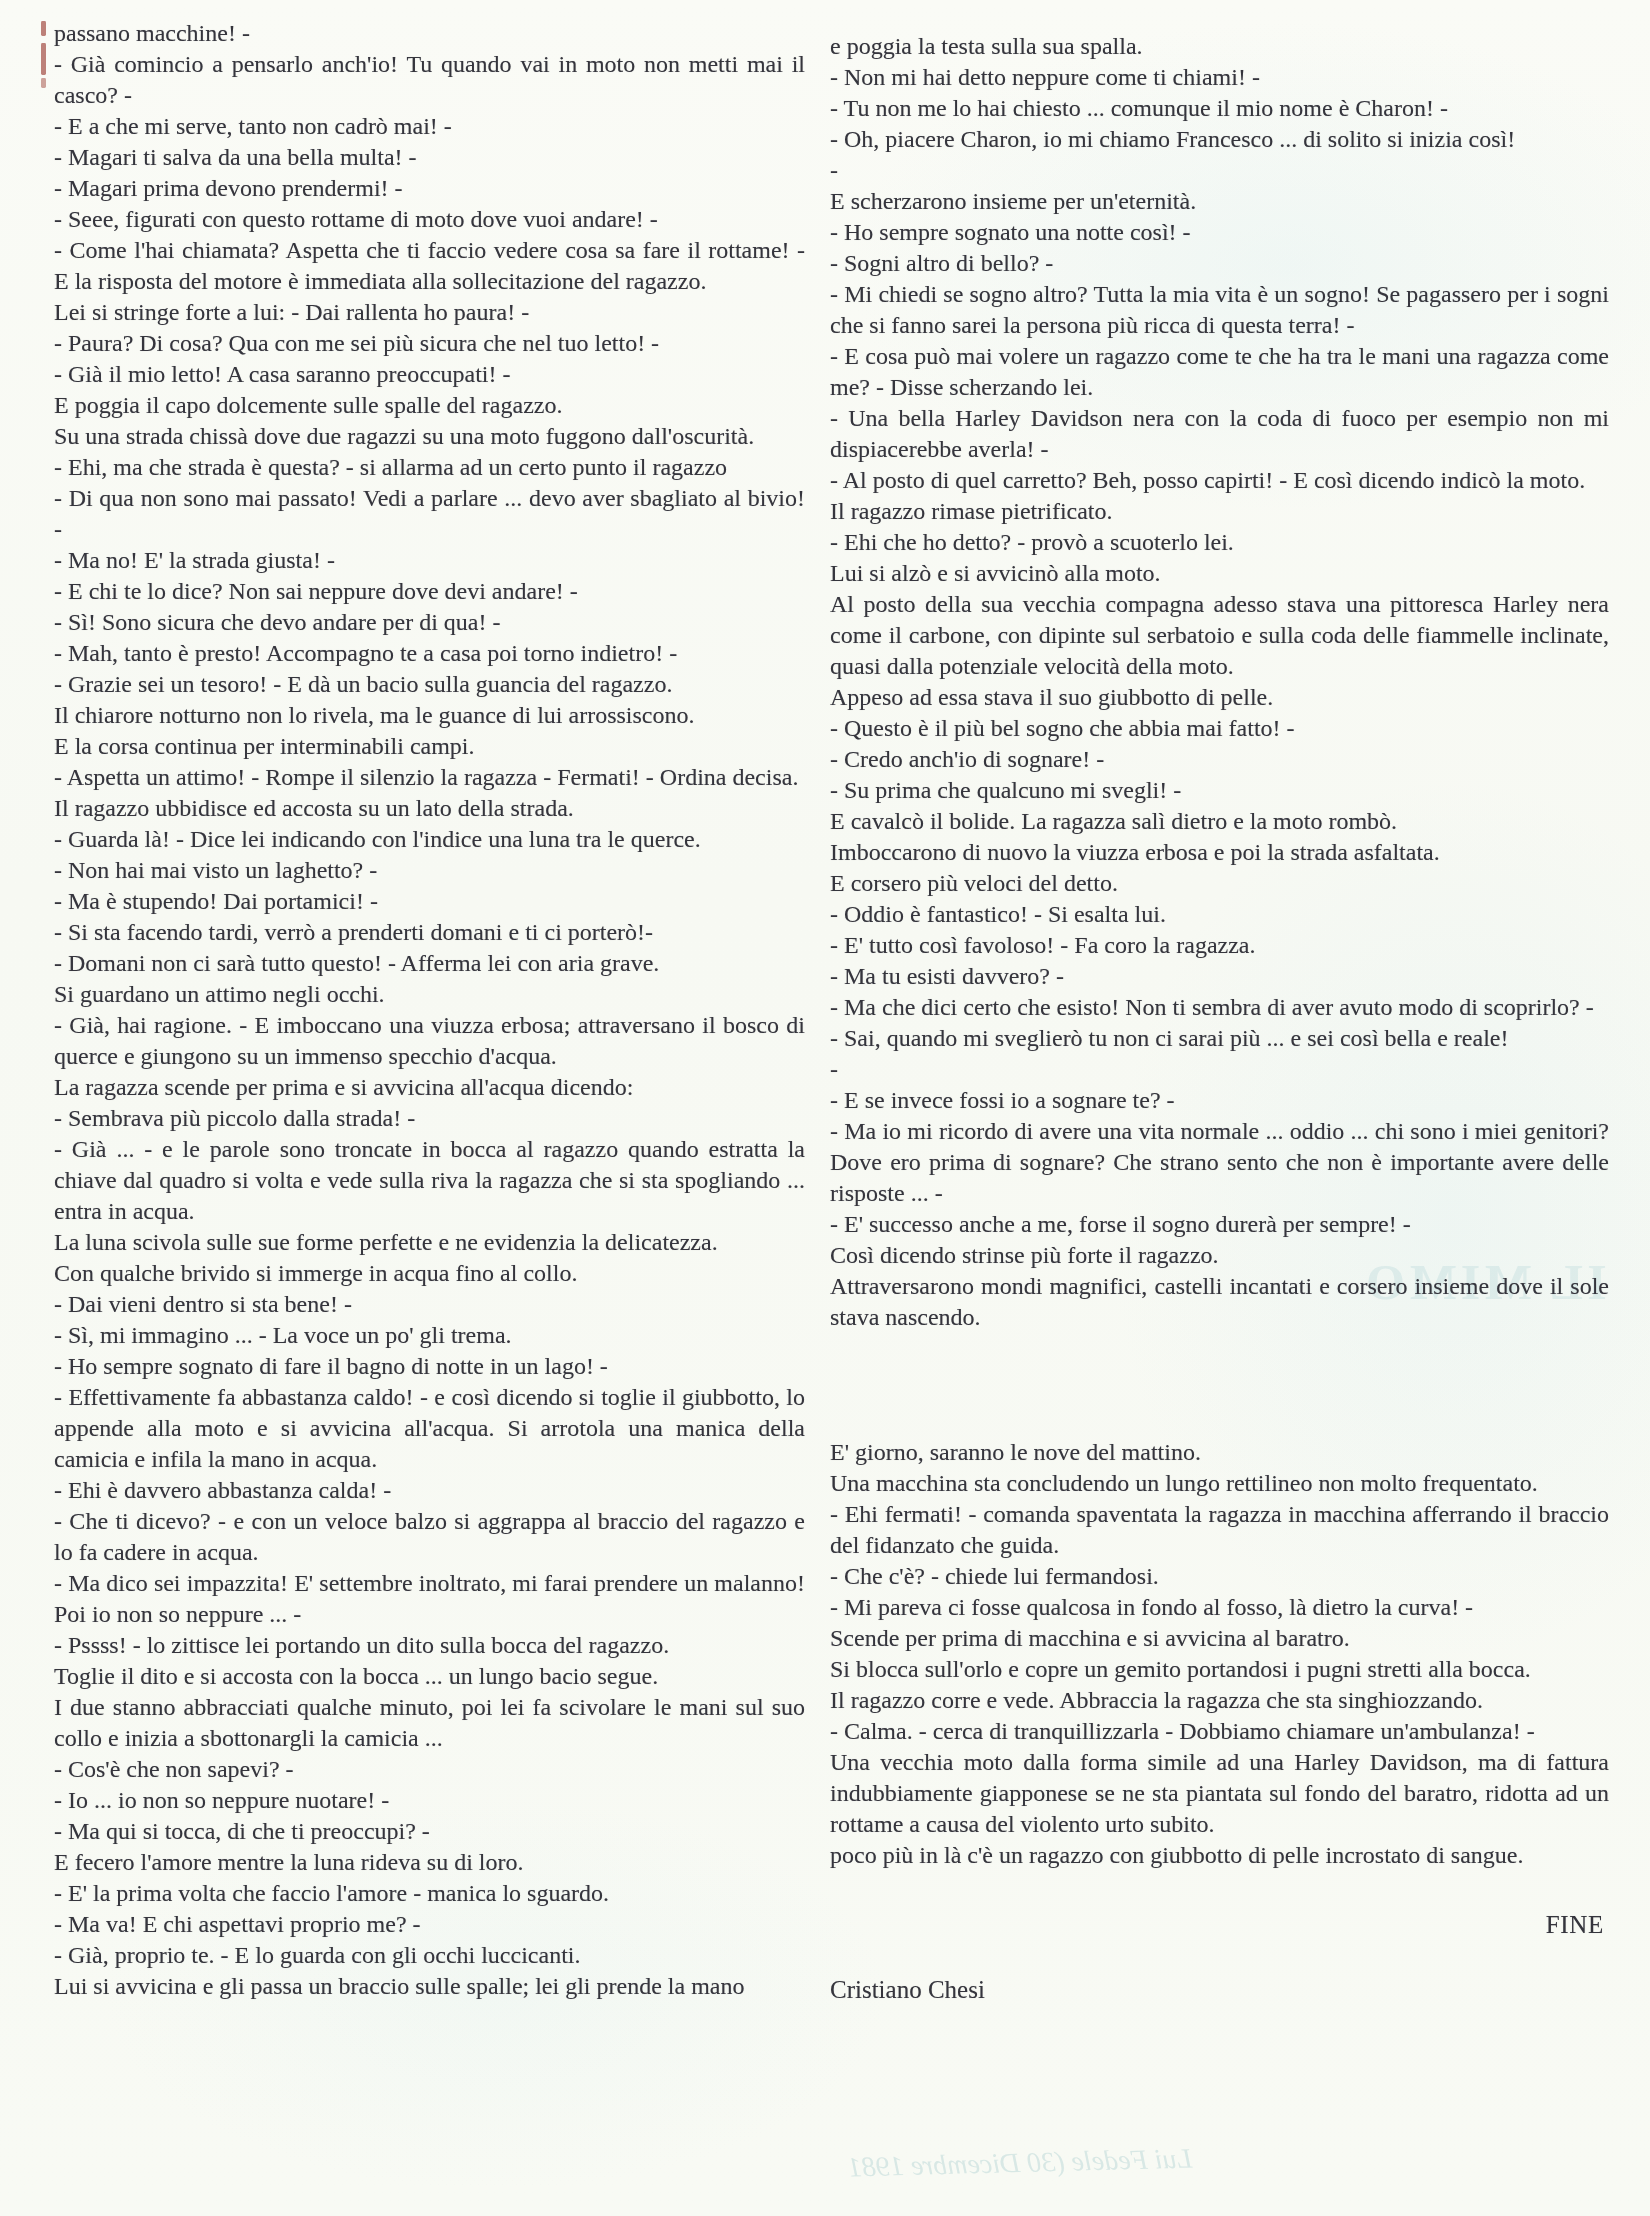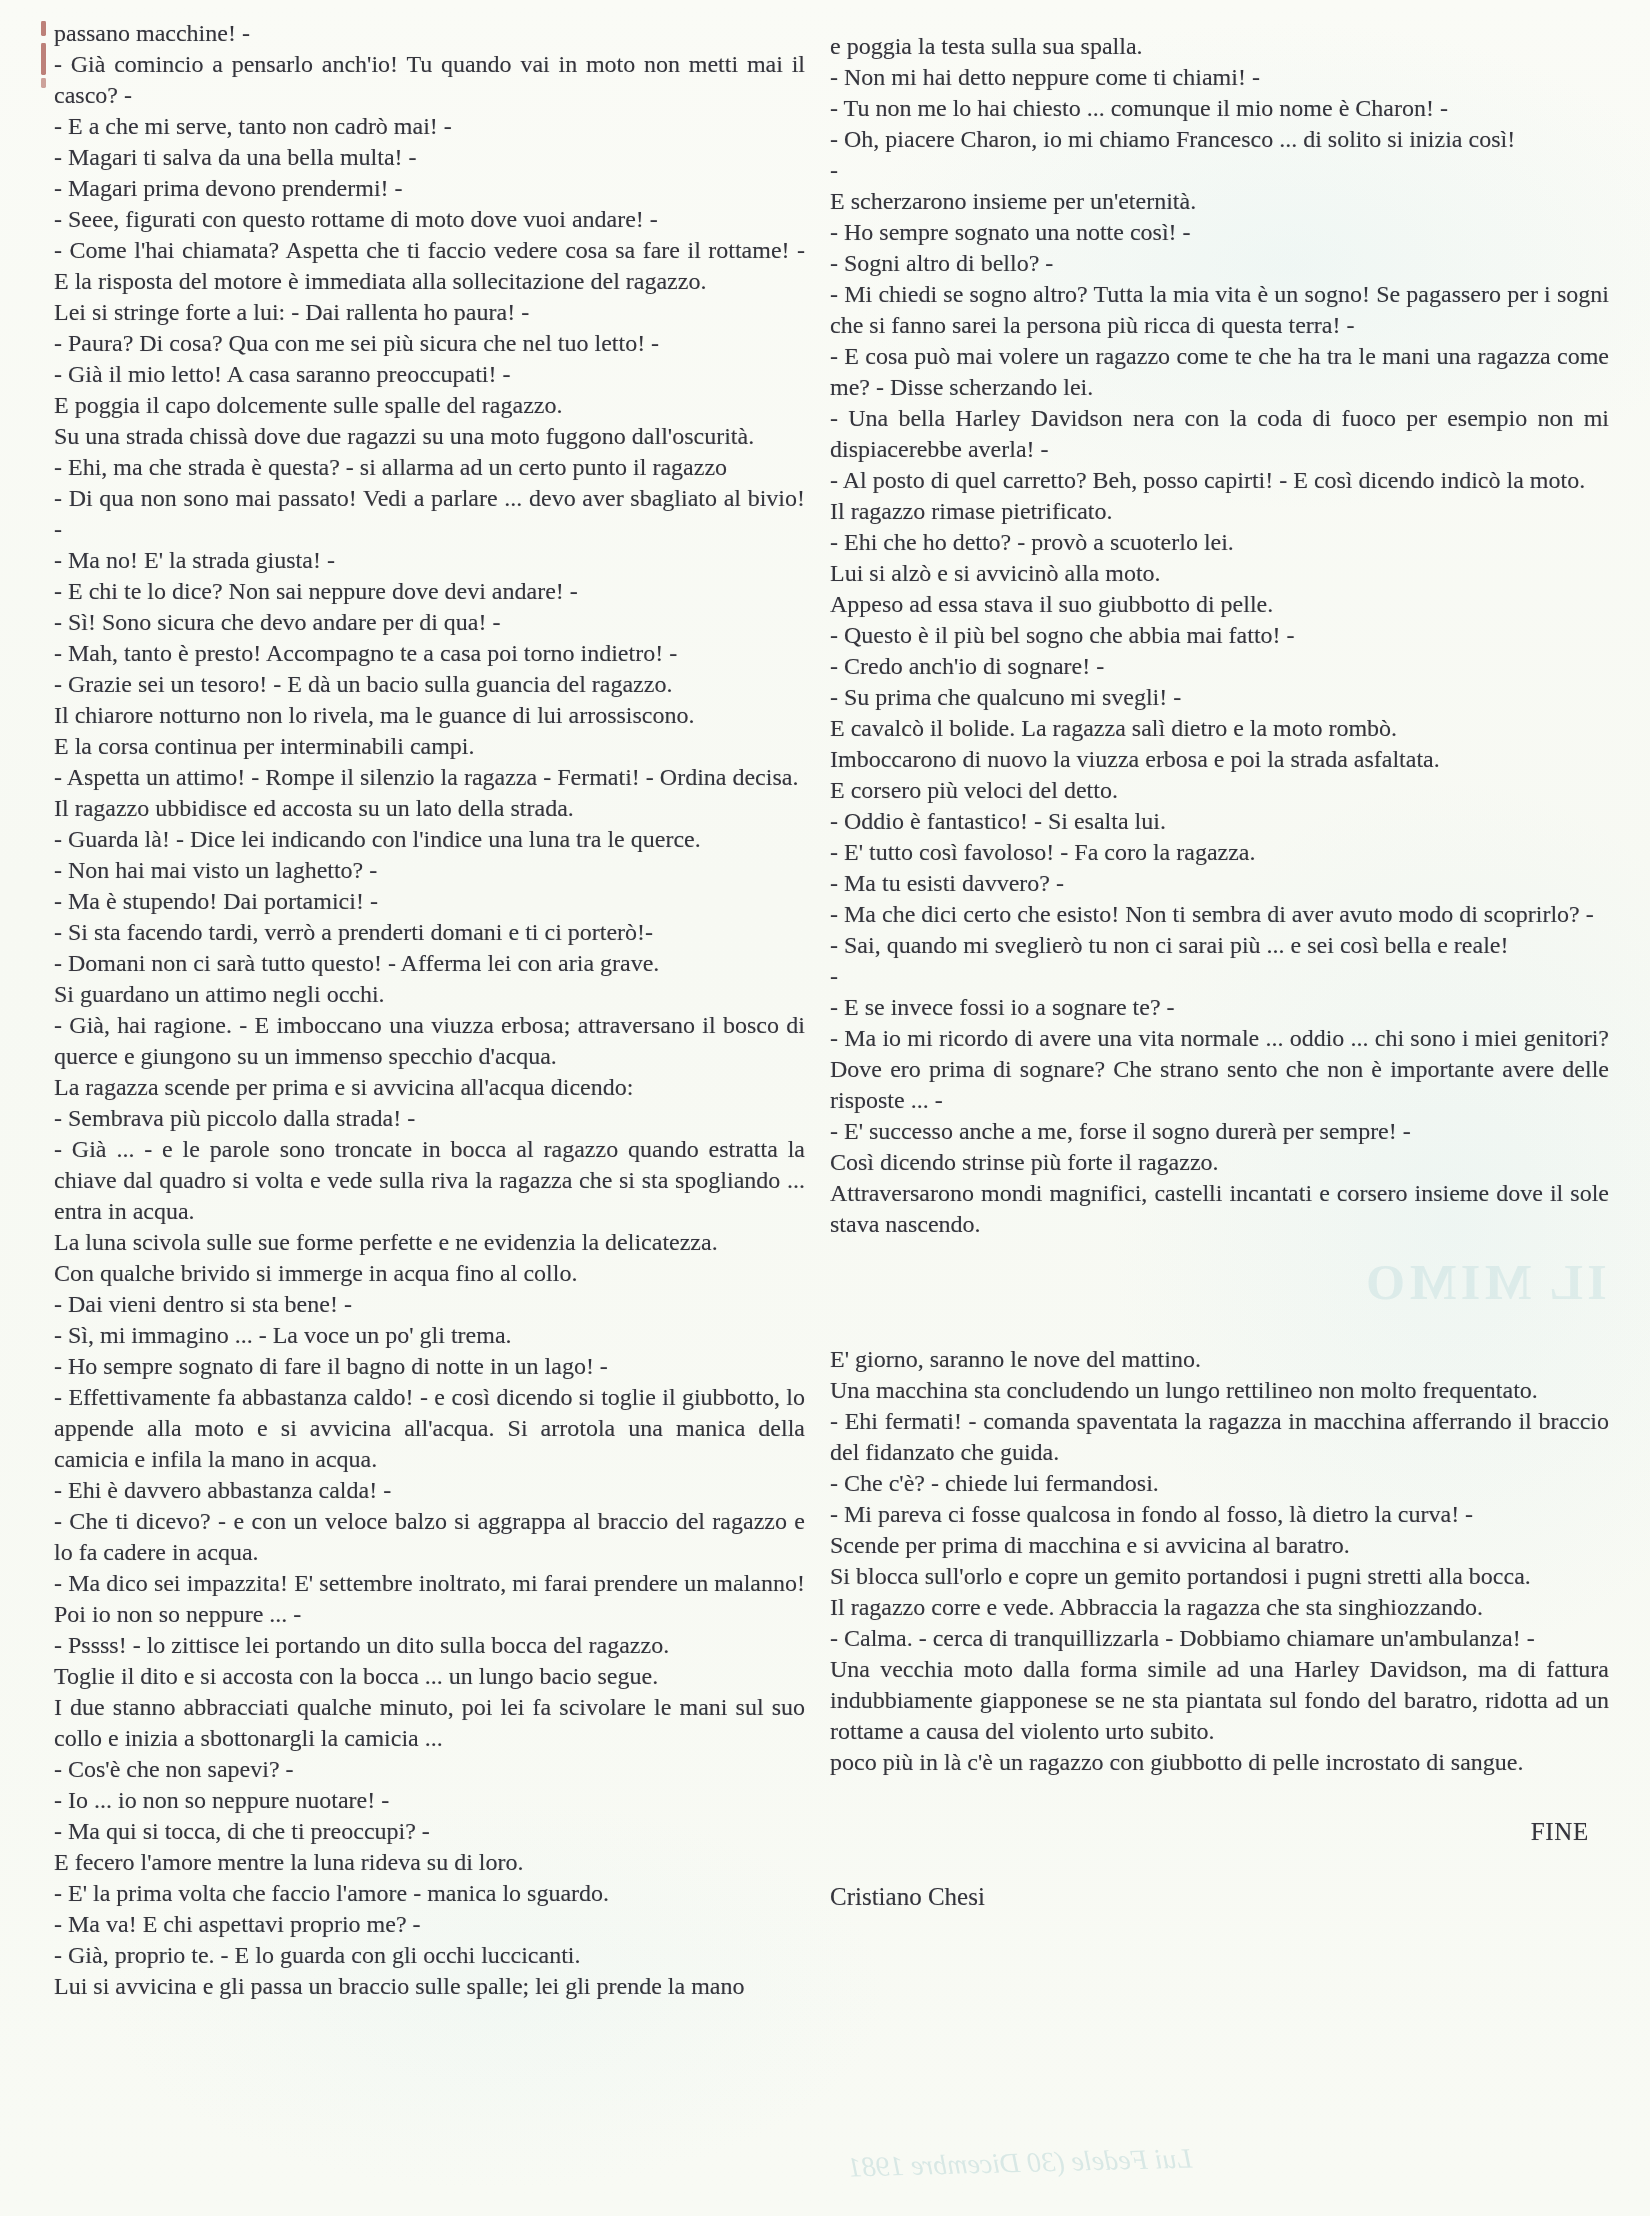--- a/index.html
+++ b/index.html
@@ -28,21 +28,21 @@
     font-size: 24px;
     line-height: 31px;
     text-align: justify;
     text-shadow: 0 0 0.7px rgba(53,53,61,0.35);
   }
   .col-left  { left: 54px;   top: 18px; width: 751px; }
   .col-right { left: 830px; top: 31px; width: 779px; }
   .para { margin: 0; padding: 0; }
   .part2 { margin-top: 104px; }
   .fine {
-    margin: 38px 20px 0 0;
+    margin: 38px 5px 0 0;
     text-align: right;
     font-size: 25px;
     letter-spacing: 0.7px;
   }
   .author {
     margin: 34px 2.8px 0 0;
     text-align: left;
     font-size: 25px;
   }
   .bleed {
@@ -156,20 +156,21 @@
         <p class="para">E scherzarono insieme per un'eternità.</p>
         <p class="para">- Ho sempre sognato una notte così! -</p>
         <p class="para">- Sogni altro di bello? -</p>
         <p class="para">- Mi chiedi se sogno altro? Tutta la mia vita è un sogno! Se pagassero per i sogni che si fanno sarei la persona più ricca di questa terra! -</p>
         <p class="para">- E cosa può mai volere un ragazzo come te che ha tra le mani una ragazza come me? - Disse scherzando lei.</p>
         <p class="para">- Una bella Harley Davidson nera con la coda di fuoco per esempio non mi dispiacerebbe averla! -</p>
         <p class="para">- Al posto di quel carretto? Beh, posso capirti! - E così dicendo indicò la moto.</p>
         <p class="para">Il ragazzo rimase pietrificato.</p>
         <p class="para">- Ehi che ho detto? - provò a scuoterlo lei.</p>
         <p class="para">Lui si alzò e si avvicinò alla moto.</p>
+        <p class="para">Al posto della sua vecchia compagna adesso stava una pittoresca Harley nera come il carbone, con dipinte sul serbatoio e sulla coda delle fiammelle inclinate, quasi dalla potenziale velocità della moto.</p>
         <p class="para">Appeso ad essa stava il suo giubbotto di pelle.</p>
         <p class="para">- Questo è il più bel sogno che abbia mai fatto! -</p>
         <p class="para">- Credo anch'io di sognare! -</p>
         <p class="para">- Su prima che qualcuno mi svegli! -</p>
         <p class="para">E cavalcò il bolide. La ragazza salì dietro e la moto rombò.</p>
         <p class="para">Imboccarono di nuovo la viuzza erbosa e poi la strada asfaltata.</p>
         <p class="para">E corsero più veloci del detto.</p>
         <p class="para">- Oddio è fantastico! - Si esalta lui.</p>
         <p class="para">- E' tutto così favoloso! - Fa coro la ragazza.</p>
         <p class="para">- Ma tu esisti davvero? -</p>

